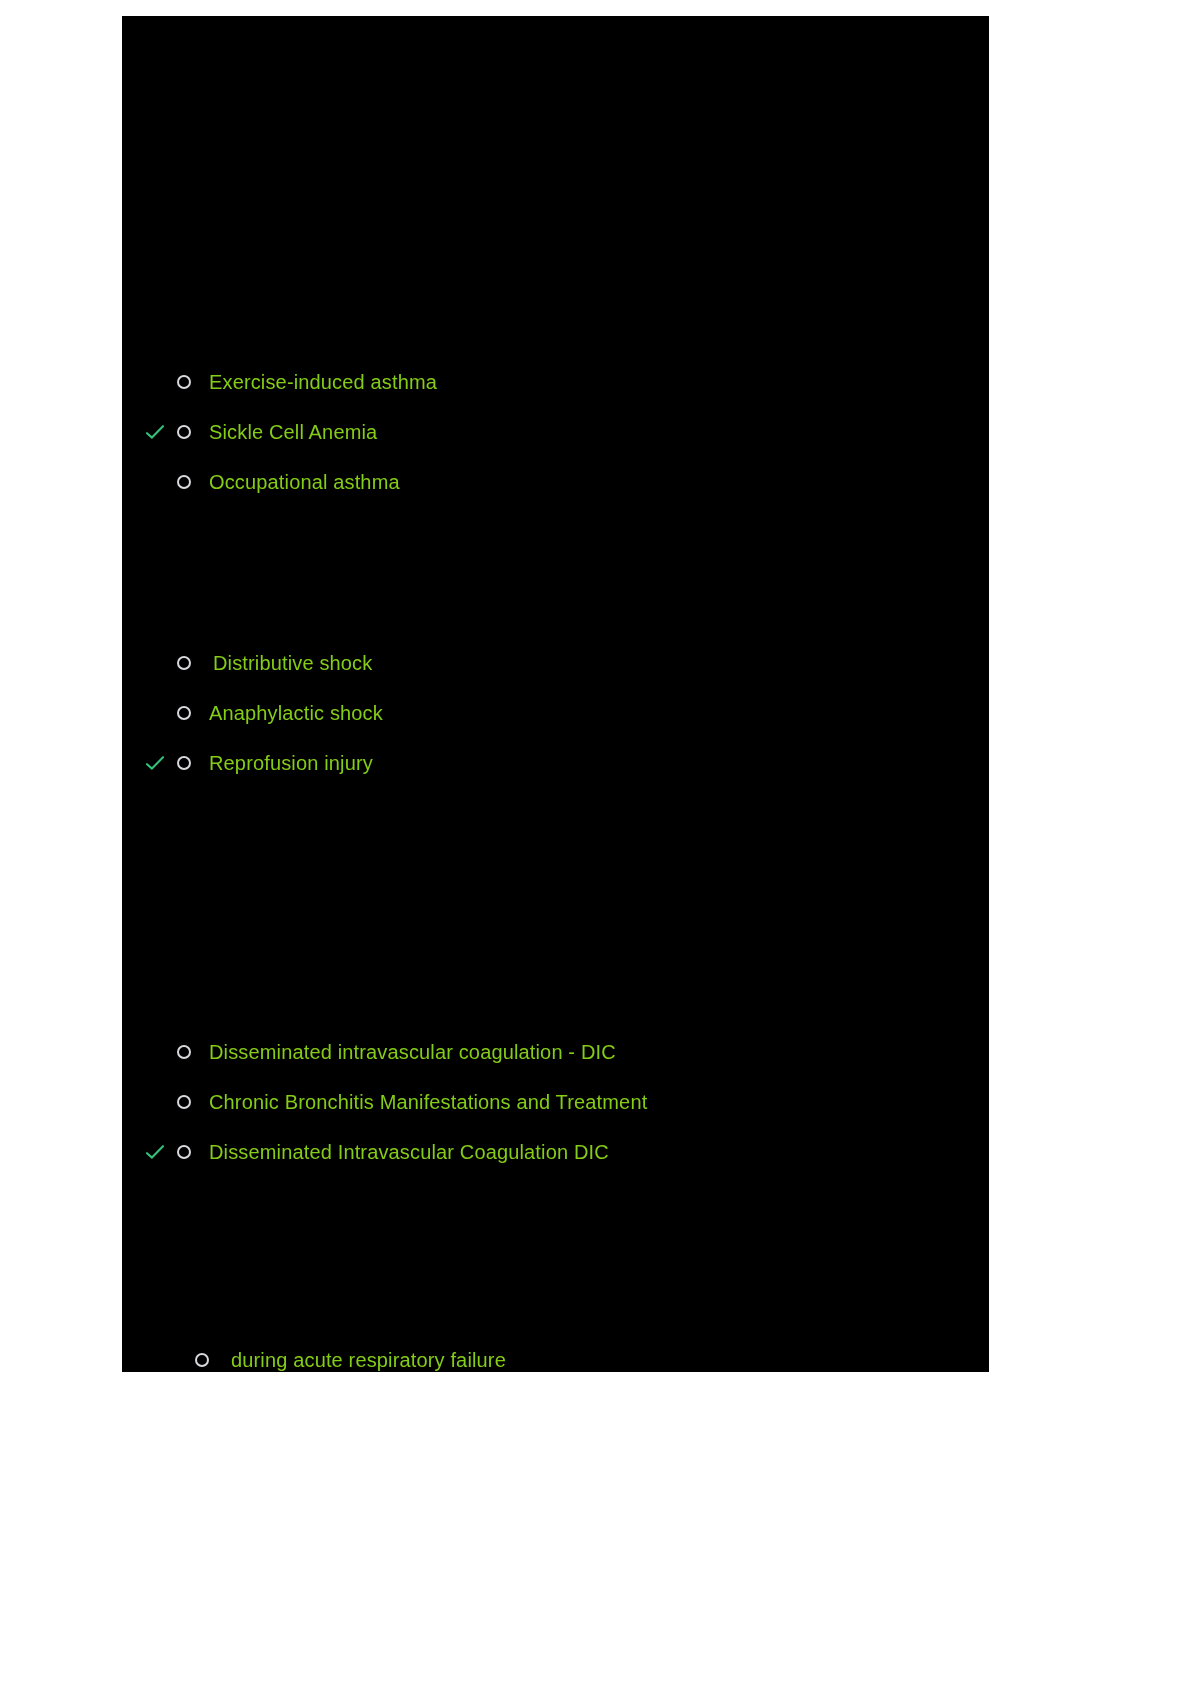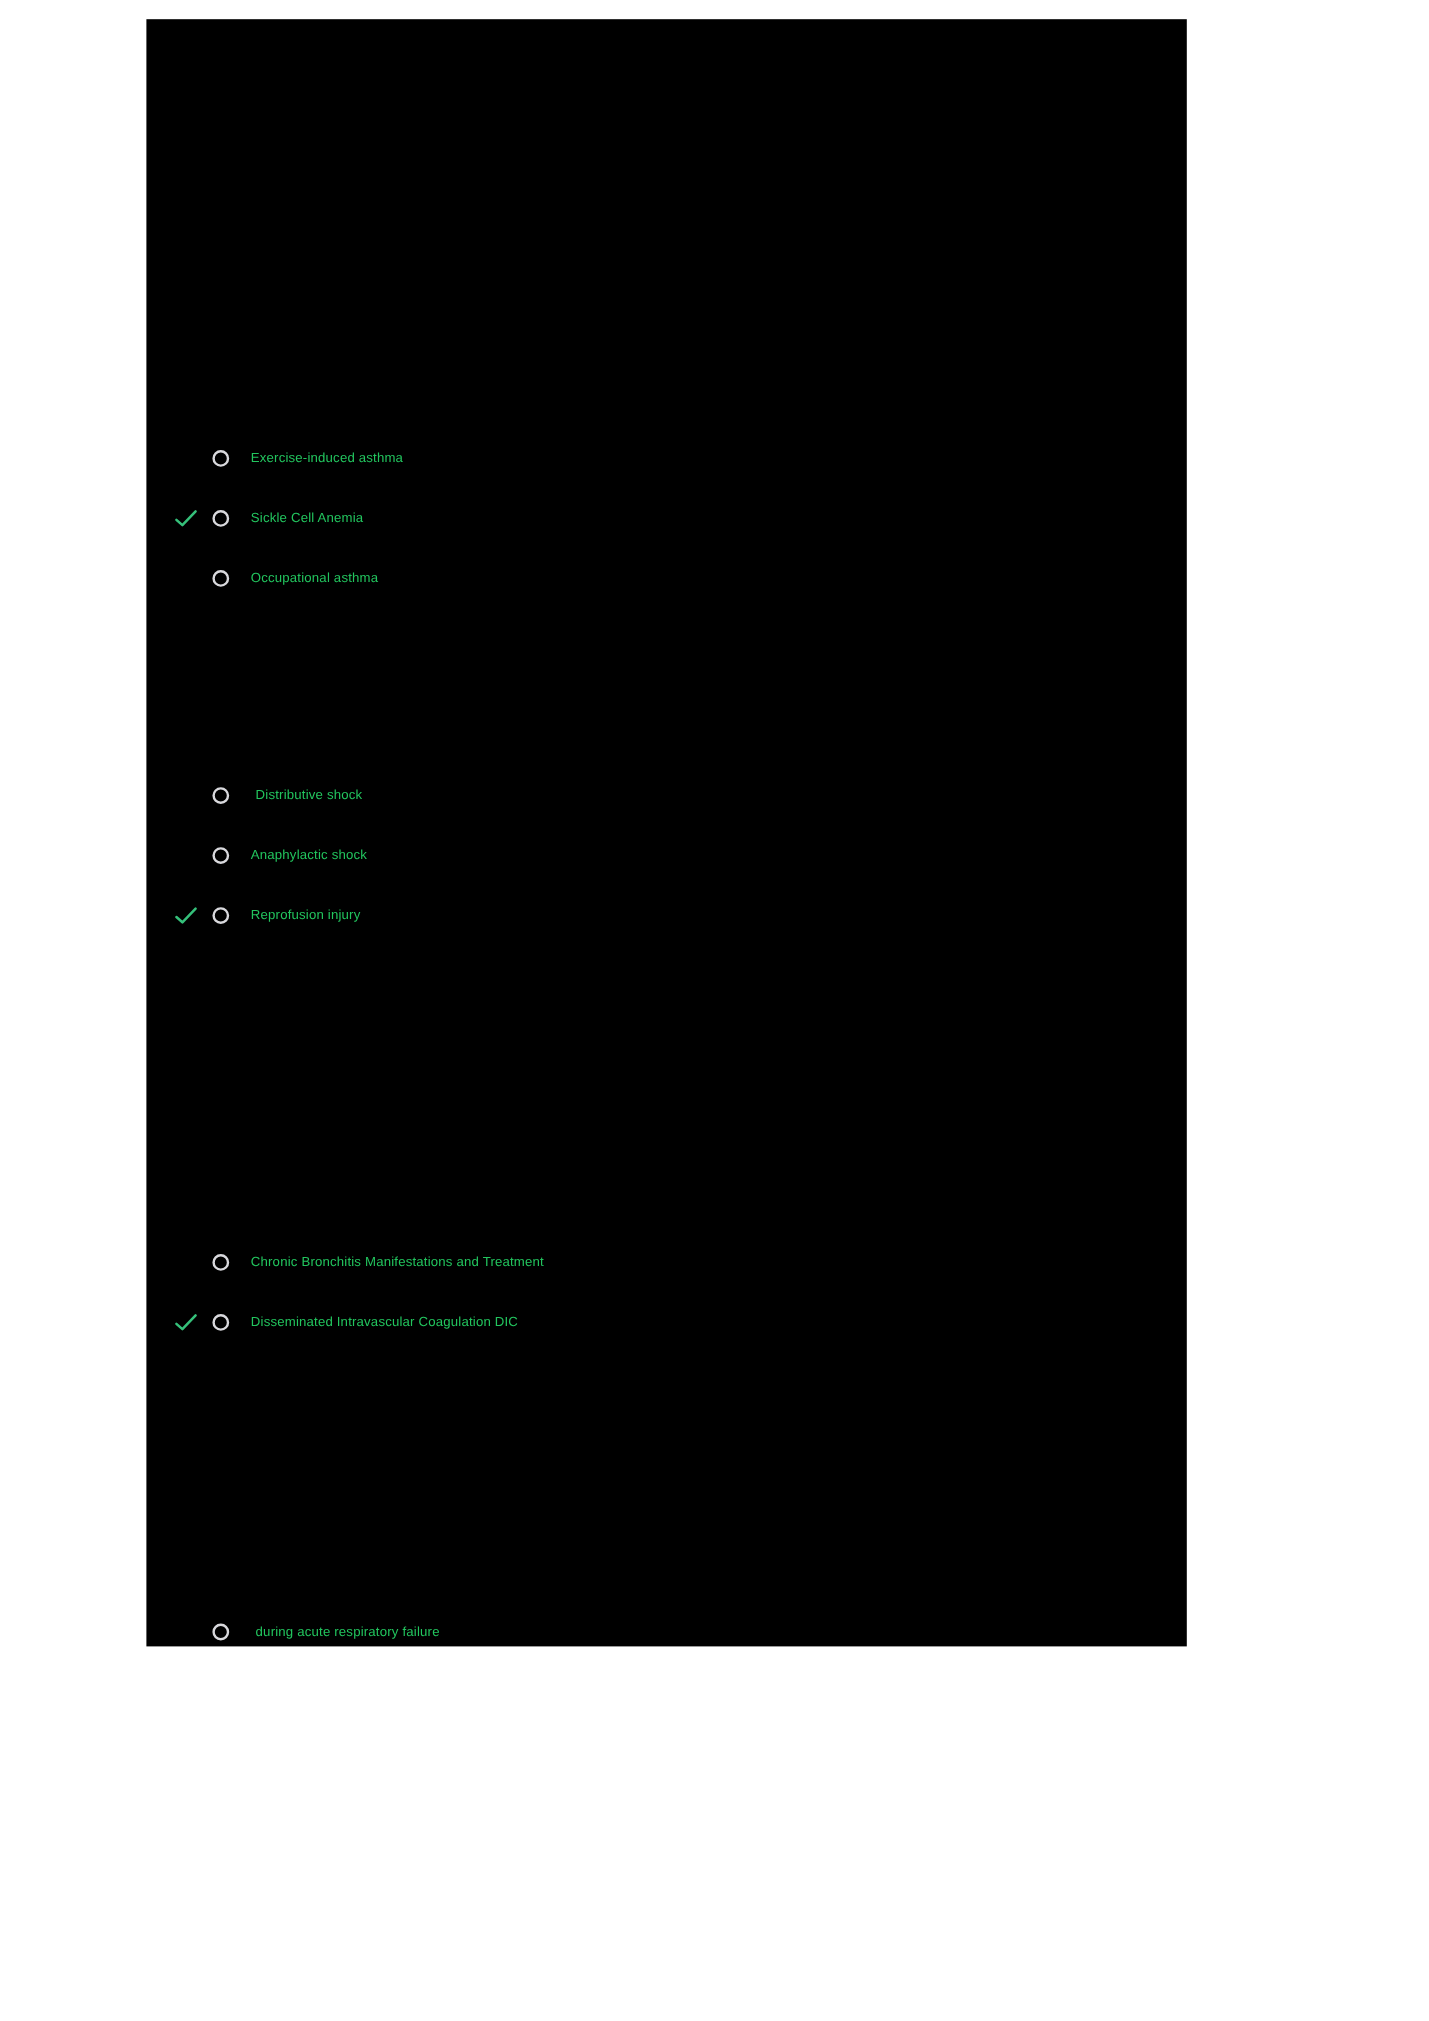--- a/index.html
+++ b/index.html
@@ -78,35 +78,35 @@
     border-radius: 50%;
     box-sizing: border-box;
     background: transparent;
   }
 
   .option-label {
     position: absolute;
     left: 87px;
     top: 50%;
     transform: translateY(-50%);
-    font-size: 11px;
+    font-size: 20px;
     letter-spacing: 0.15px;
-    color: #22c55e;
+    color: #84cc16;
     white-space: nowrap;
   }
 
   .option-label.indent {
     left: 91px;
   }
 
   
   #group-0 { top: 341px; }
   #group-1 { top: 622px; }
   #group-2 { top: 1011px; }
-  #group-3 { top: 1319px; }
+  #group-3 { top: 1319px; padding-left: 18px; }
 </style>
 </head>
 <body>
 
 <div class="page">
   <div class="quiz-body">
     <div class="question-group" id="group-0">
         <div class="option-row">
           <span class="check-slot"></span>
           <span class="radio-slot">
@@ -159,20 +159,27 @@
           </span>
           <span class="option-label">Reprofusion injury</span>
         </div>
       </div>
     <div class="question-group" id="group-2">
         <div class="option-row">
           <span class="check-slot"></span>
           <span class="radio-slot">
             <span class="radio-circle"></span>
           </span>
+          <span class="option-label">Disseminated intravascular coagulation - DIC</span>
+        </div>
+        <div class="option-row">
+          <span class="check-slot"></span>
+          <span class="radio-slot">
+            <span class="radio-circle"></span>
+          </span>
           <span class="option-label">Chronic Bronchitis Manifestations and Treatment</span>
         </div>
         <div class="option-row">
           <span class="check-slot">
             <svg width="20" height="16" viewBox="0 0 20 16" fill="none" xmlns="http://www.w3.org/2000/svg">
               <path d="M2 9.2 L7 13.6 L18 2.2" stroke="#35c07a" stroke-width="2.1" stroke-linecap="round" stroke-linejoin="round" fill="none"></path>
             </svg>
           </span>
           <span class="radio-slot">
             <span class="radio-circle"></span>

